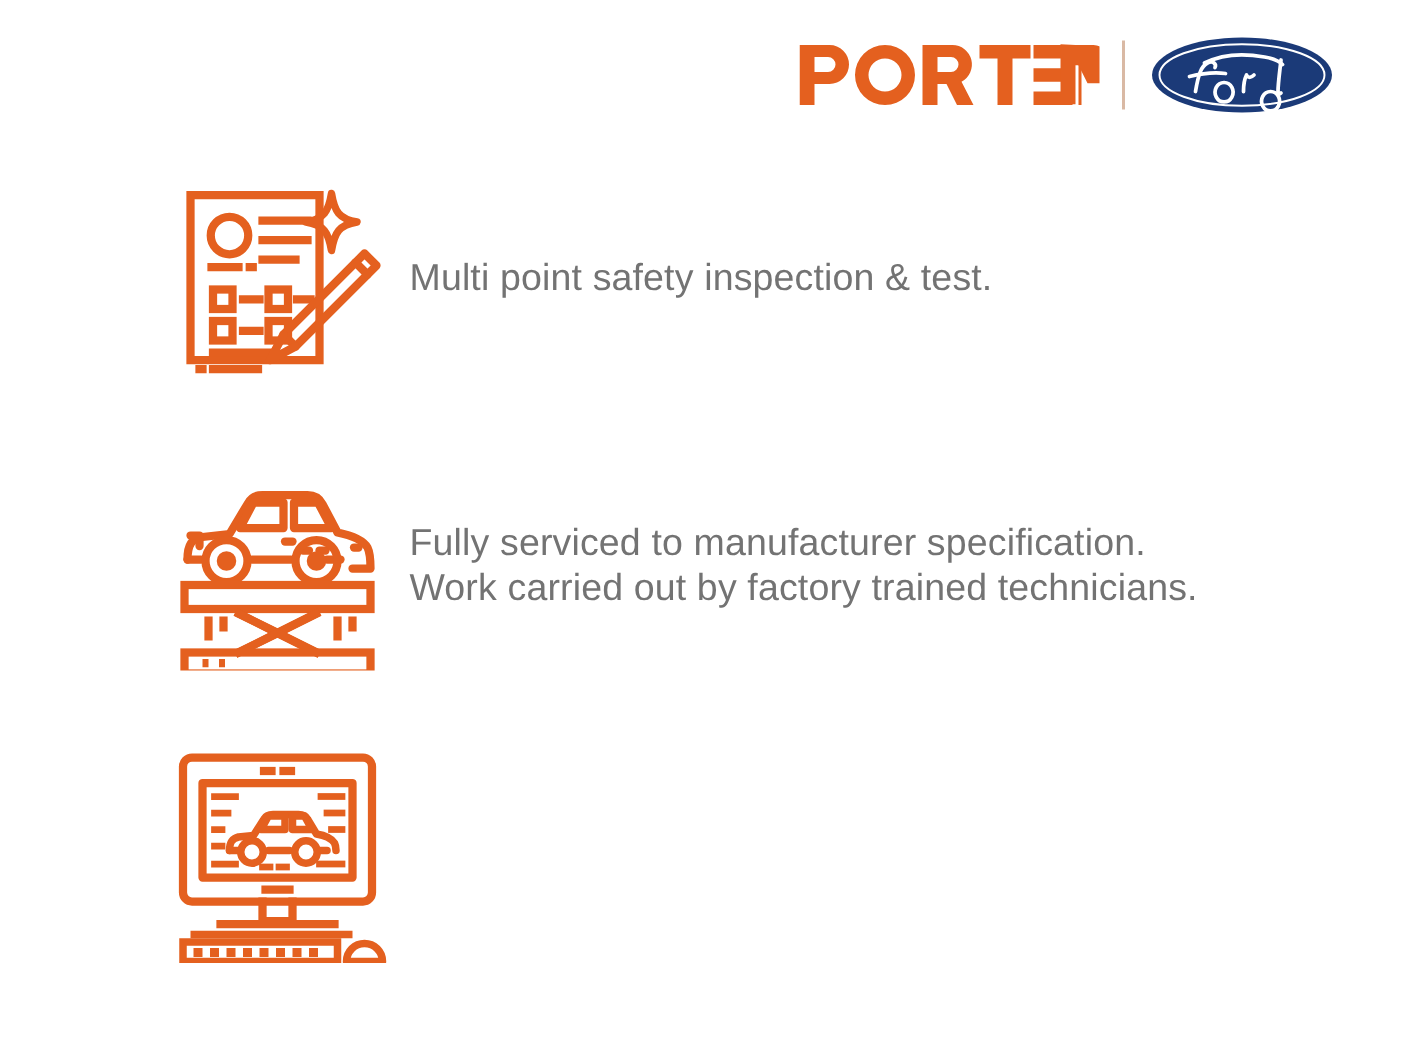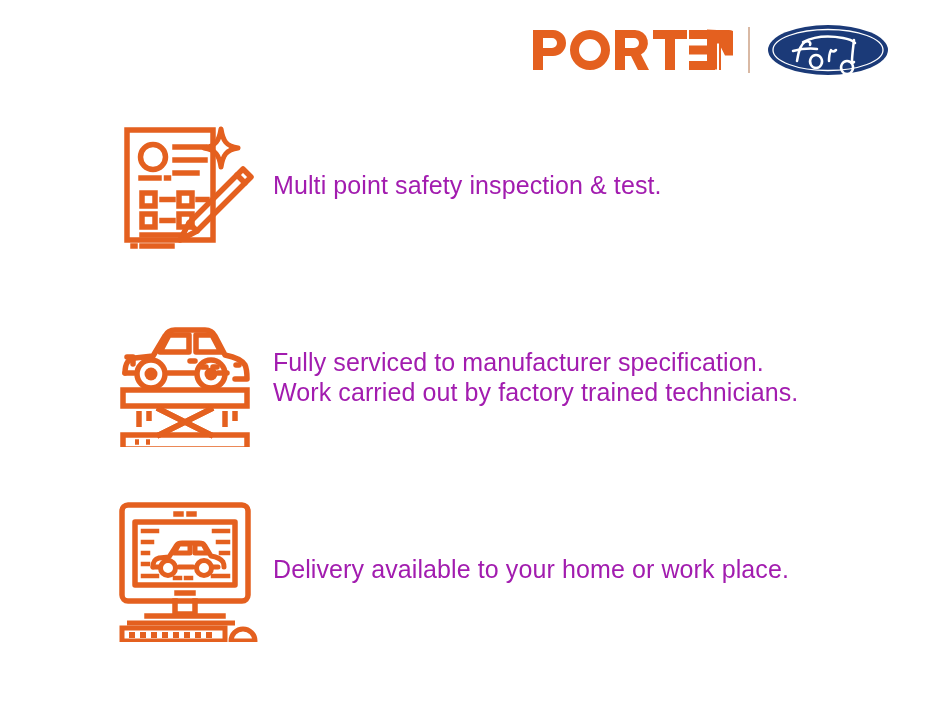--- a/index.html
+++ b/index.html
@@ -62,21 +62,21 @@
     width: 150px;
     flex: none;
     display: flex;
     align-items: center;
     justify-content: center;
   }
   .feature-icon svg { display: block; }
 
   .feature-text {
     margin-left: 13px;
-    color: #a21caf;
+    color: #737373;
     font-size: 25px;
     line-height: 1.22;
     letter-spacing: 0.1px;
     white-space: pre-line;
     font-family: "Liberation Sans", sans-serif;
   }
 </style>
 </head>
 <body>
 
@@ -290,16 +290,15 @@
           <rect x="49" y="135" width="6" height="6"></rect>
           <rect x="60" y="135" width="6" height="6"></rect>
           <rect x="71" y="135" width="6" height="6"></rect>
           <rect x="82" y="135" width="6" height="6"></rect>
           <rect x="93" y="135" width="6" height="6"></rect>
         </g>
 
         <path d="M118 144 a12 12 0 0 1 24 0 z" fill="none" stroke="#E4601F" stroke-width="5" stroke-linejoin="round"></path>
       </svg>
     </div>
-    <div class="feature-text">Delivery available to your home or work place.</div>
   </div>
 
 </div>
 
 </body></html>

